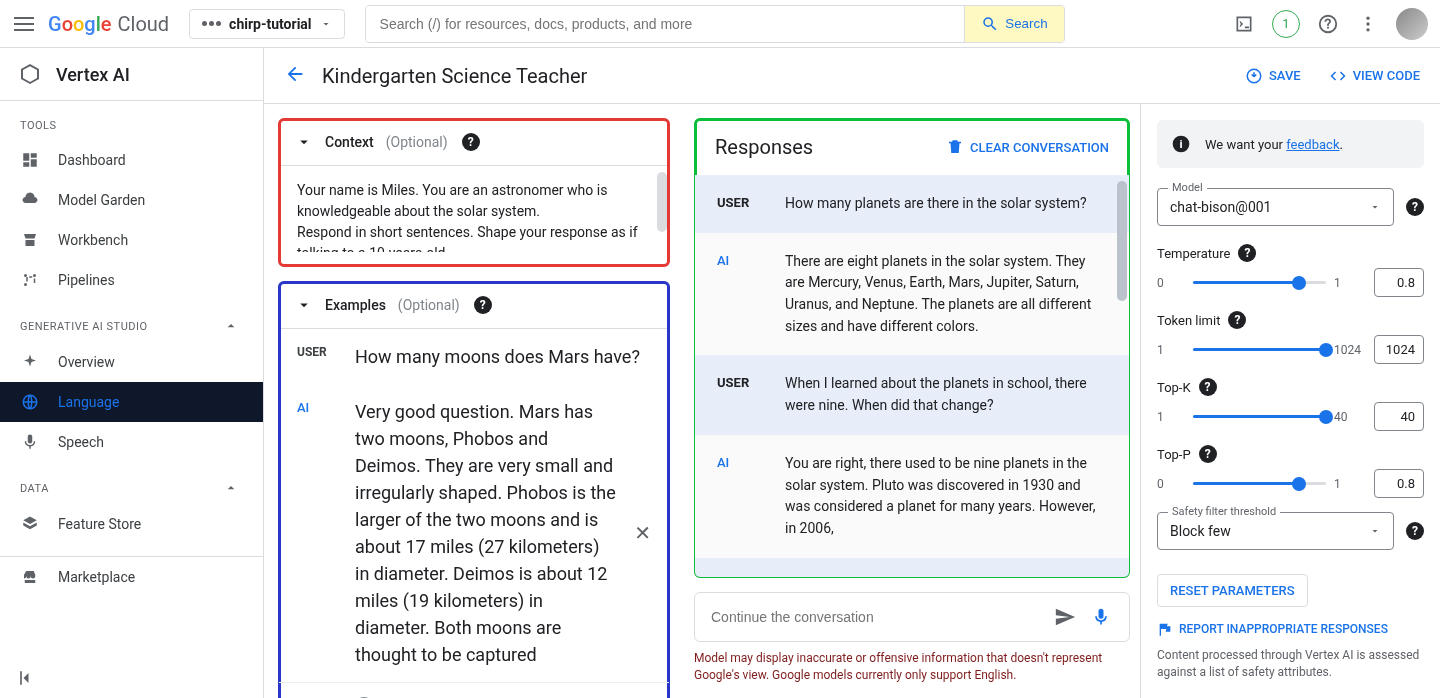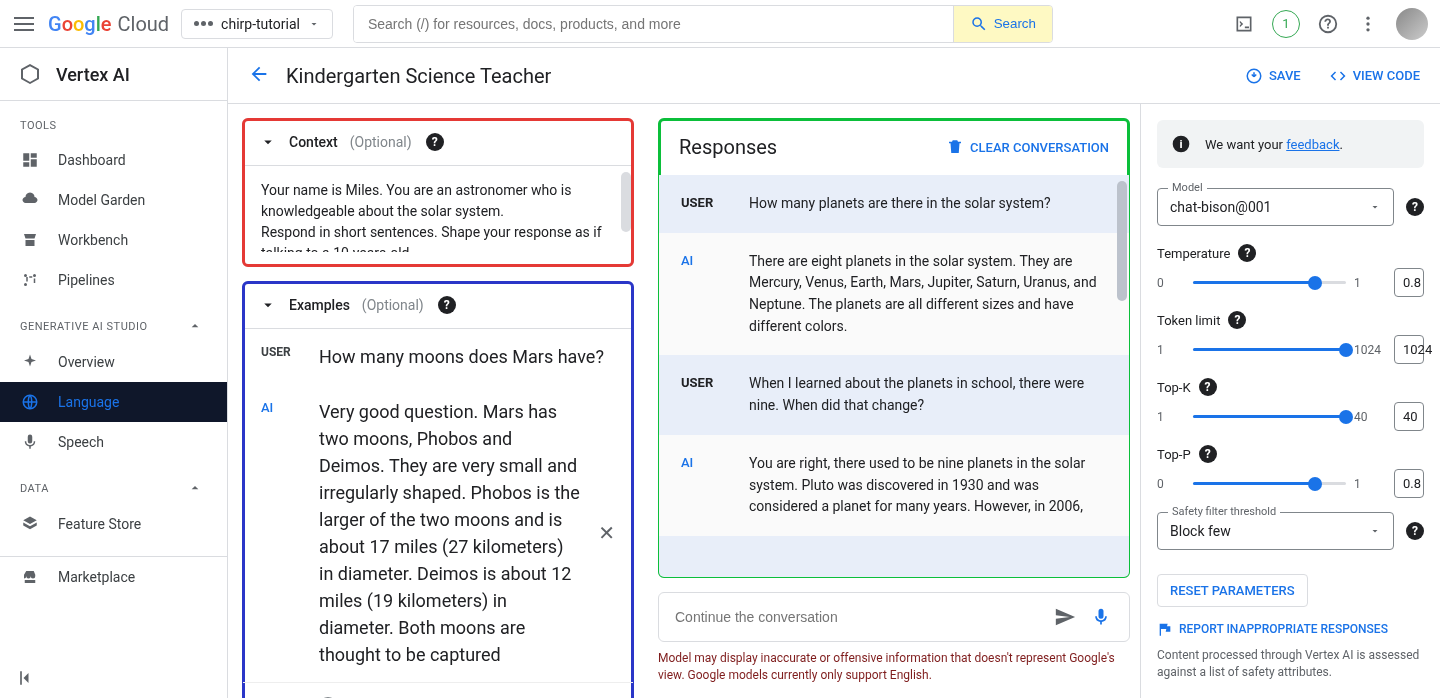--- a/index.html
+++ b/index.html
@@ -10,36 +10,36 @@
   .hamburger { width: 24px; height: 24px; display:flex; flex-direction:column; justify-content:center; gap:4px; cursor:pointer; padding:0 2px;}
   .hamburger span{ height:2px; background:#5f6368; display:block;}
   .logo { display:flex; align-items:center; gap:6px; font-size:20px; color:#5f6368;}
   .logo-g { font-weight:500;}
   .logo .colored span:nth-child(1){color:#4285F4;}
   .logo .colored span:nth-child(2){color:#EA4335;}
   .logo .colored span:nth-child(3){color:#FBBC05;}
   .logo .colored span:nth-child(4){color:#4285F4;}
   .logo .colored span:nth-child(5){color:#34A853;}
   .logo .colored span:nth-child(6){color:#EA4335;}
-  .project-picker { border:1px solid #dadce0; border-radius:4px; padding:6px 12px; display:flex; align-items:center; gap:8px; cursor:pointer; }
+  .project-picker { border:1px solid #dadce0; border-radius:4px; padding:6px 12px; display:flex; align-items:center; gap:8px; cursor:pointer; margin-left:8px;font-weight:bold;}
   .project-picker .dots{display:flex;gap:2px;}
   .project-picker .dots span{width:5px;height:5px;border-radius:50%;background:#5f6368;}
   .searchbar { flex:1; max-width:700px; display:flex; border:1px solid #dadce0; border-radius:4px; overflow:hidden; margin-left:8px;}
   .searchbar input{ flex:1; border:none; padding:10px 14px; font-size:14px; color:#5f6368; background:#fff;}
   .searchbar button{ border:none; background:#fef9c3; border-left:1px solid #dadce0; padding:0 16px; display:flex; align-items:center; gap:6px; color:#1a73e8; font-weight:500; cursor:pointer;}
   .topright{ margin-left:auto; display:flex; align-items:center; gap:16px;}
   .icon-btn{ width:24px; height:24px; display:flex; align-items:center; justify-content:center; cursor:pointer; color:#5f6368;}
   .circle-num{ width:28px;height:28px;border:1.5px solid #34A853;border-radius:50%;display:flex;align-items:center;justify-content:center;color:#34A853;font-size:13px;}
   .avatar{width:32px;height:32px;border-radius:50%;background:linear-gradient(135deg,#888,#ccc);}
   
   
   .main{ display:flex; height:calc(100vh - 48px);}
   
   
-  .sidebar{ width:228px; border-right:1px solid #dadce0; overflow-y:auto; padding-bottom:40px; position:relative;}
+  .sidebar{ width:264px; border-right:1px solid #dadce0; overflow-y:auto; padding-bottom:40px; position:relative;}
   .sb-header{ display:flex; align-items:center; gap:14px; padding:14px 18px; border-bottom:1px solid #dadce0;}
   .sb-header svg{width:24px;height:24px;}
   .sb-title{ font-size:18px; font-weight:500;}
   .sb-section-label{ font-size:11px; color:#5f6368; letter-spacing:0.5px; padding:18px 20px 8px; text-transform:uppercase;}
   .sb-section-label.row{display:flex;align-items:center;justify-content:space-between;padding-right:24px;}
   .sb-item{ display:flex; align-items:center; gap:18px; padding:10px 20px; cursor:pointer; color:#3c4043;}
   .sb-item.selected{ background:#0f172a; color:#1a73e8;}
   .sb-item .icn{width:20px;height:20px;display:flex;align-items:center;justify-content:center;}
   .sb-collapse{position:absolute;bottom:8px;left:14px;}
   
@@ -102,21 +102,21 @@
   .select .lbl{position:absolute;top:-8px;left:10px;background:#fff;padding:0 4px;font-size:11px;color:#5f6368;}
   .param{ margin-bottom:14px;}
   .param-label{ font-size:13px; display:flex; align-items:center; gap:6px; margin-bottom:6px;}
   .param-row{ display:flex; align-items:center; gap:12px;}
   .slider{ flex:1; display:flex; align-items:center; gap:8px;}
   .slider-min,.slider-max{font-size:12px;color:#5f6368;width:28px;}
   .slider-max{text-align:left;}
   .track{ flex:1; height:3px; background:#dadce0; position:relative; border-radius:2px;}
   .track-fill{ position:absolute; left:0; top:0; bottom:0; background:#1a73e8; border-radius:2px;}
   .thumb{ position:absolute; top:50%; width:14px; height:14px; border-radius:50%; background:#1a73e8; transform:translate(-50%,-50%);}
-  .param-val{ width:30px; border:1px solid #80868b; border-radius:4px; padding:6px 8px; font-size:13px; text-align:right;}
+  .param-val{ width:50px; border:1px solid #80868b; border-radius:4px; padding:6px 8px; font-size:13px; text-align:right;}
   .link-btn{ color:#1a73e8; font-weight:500; font-size:13px; padding:8px 12px; border:1px solid #dadce0; border-radius:4px; display:inline-block; cursor:pointer; margin-top:6px;}
   .report-link{ color:#1a73e8; font-weight:500; font-size:12px; display:flex; align-items:center; gap:6px; margin-top:14px;}
   .small-note{ font-size:12px; color:#5f6368; margin-top:10px; line-height:1.4;}
   
   svg{flex-shrink:0;}
 </style>
 </head>
 <body>
 
 <div class="topbar">

